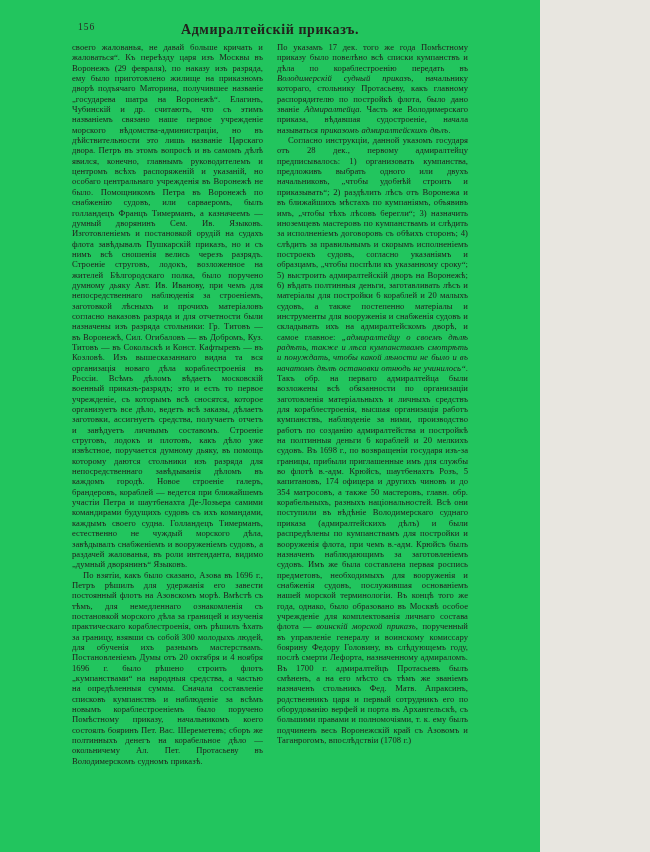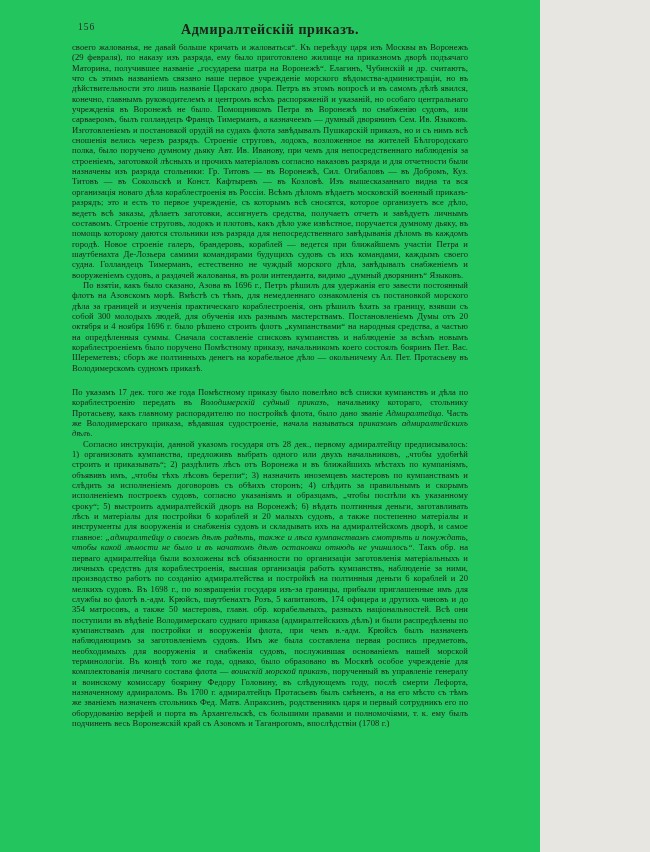--- a/index.html
+++ b/index.html
@@ -37,21 +37,20 @@
     font-size: 14px;
     font-weight: bold;
     letter-spacing: 0.6px;
     color: #23211d;
     font-family: Liberation Serif, serif;
   }
   .columns {
     display: flex;
     gap: 14px;
     margin-top: 2px;
-    flex-direction: column;
   }
   .col {
     flex: 1 1 0;
     min-width: 0;
     text-align: justify;
     font-size: 8.6px;
     line-height: 10.35px;
     letter-spacing: 0.05px;
     word-spacing: 0.2px;
     color: #23211c;

